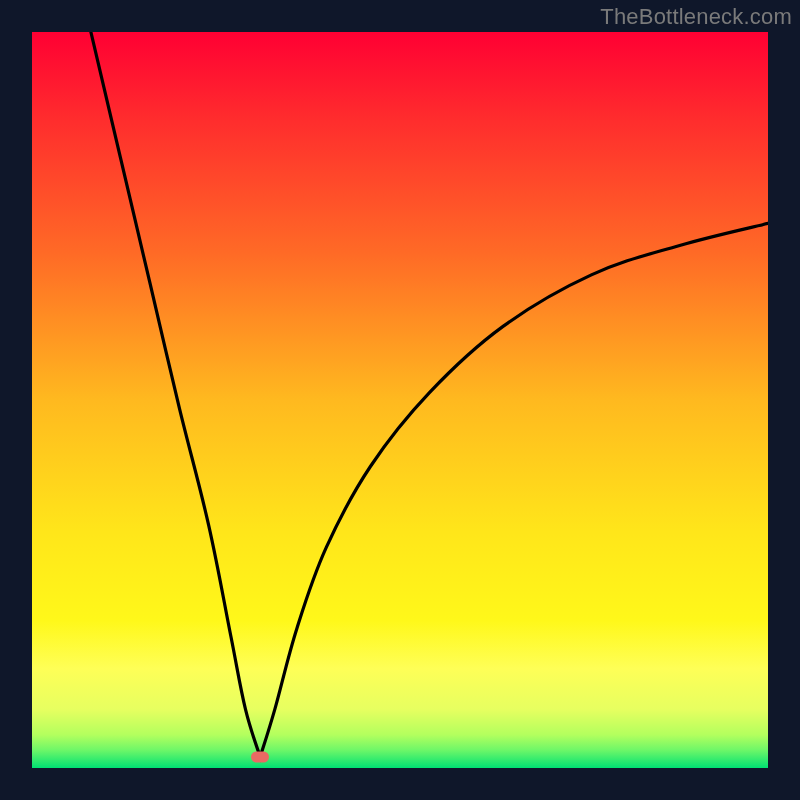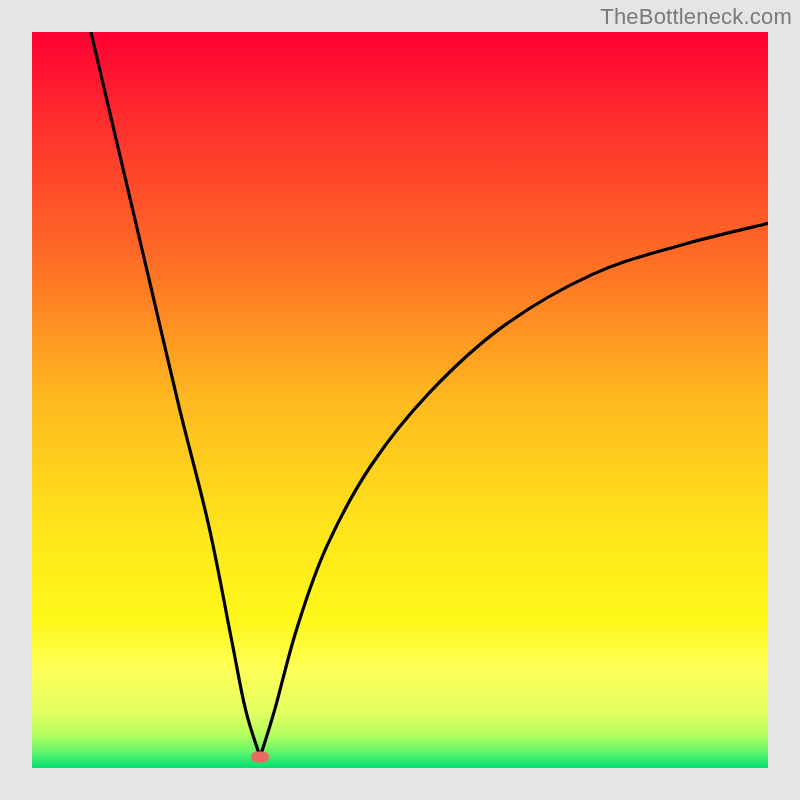--- a/index.html
+++ b/index.html
@@ -10,21 +10,21 @@
     overflow: hidden;
     background: #000;
     font-family: Arial, Helvetica, sans-serif;
   }
   .frame {
     position: absolute;
     top: 0;
     left: 0;
     width: 800px;
     height: 800px;
-    background: #e5e5e5;
+    background: #0f172a;
   }
   .watermark {
     position: absolute;
     top: 4px;
     right: 8px;
     color: #7a7a7a;
     font-size: 22px;
     letter-spacing: 0.2px;
     user-select: none;
   }

